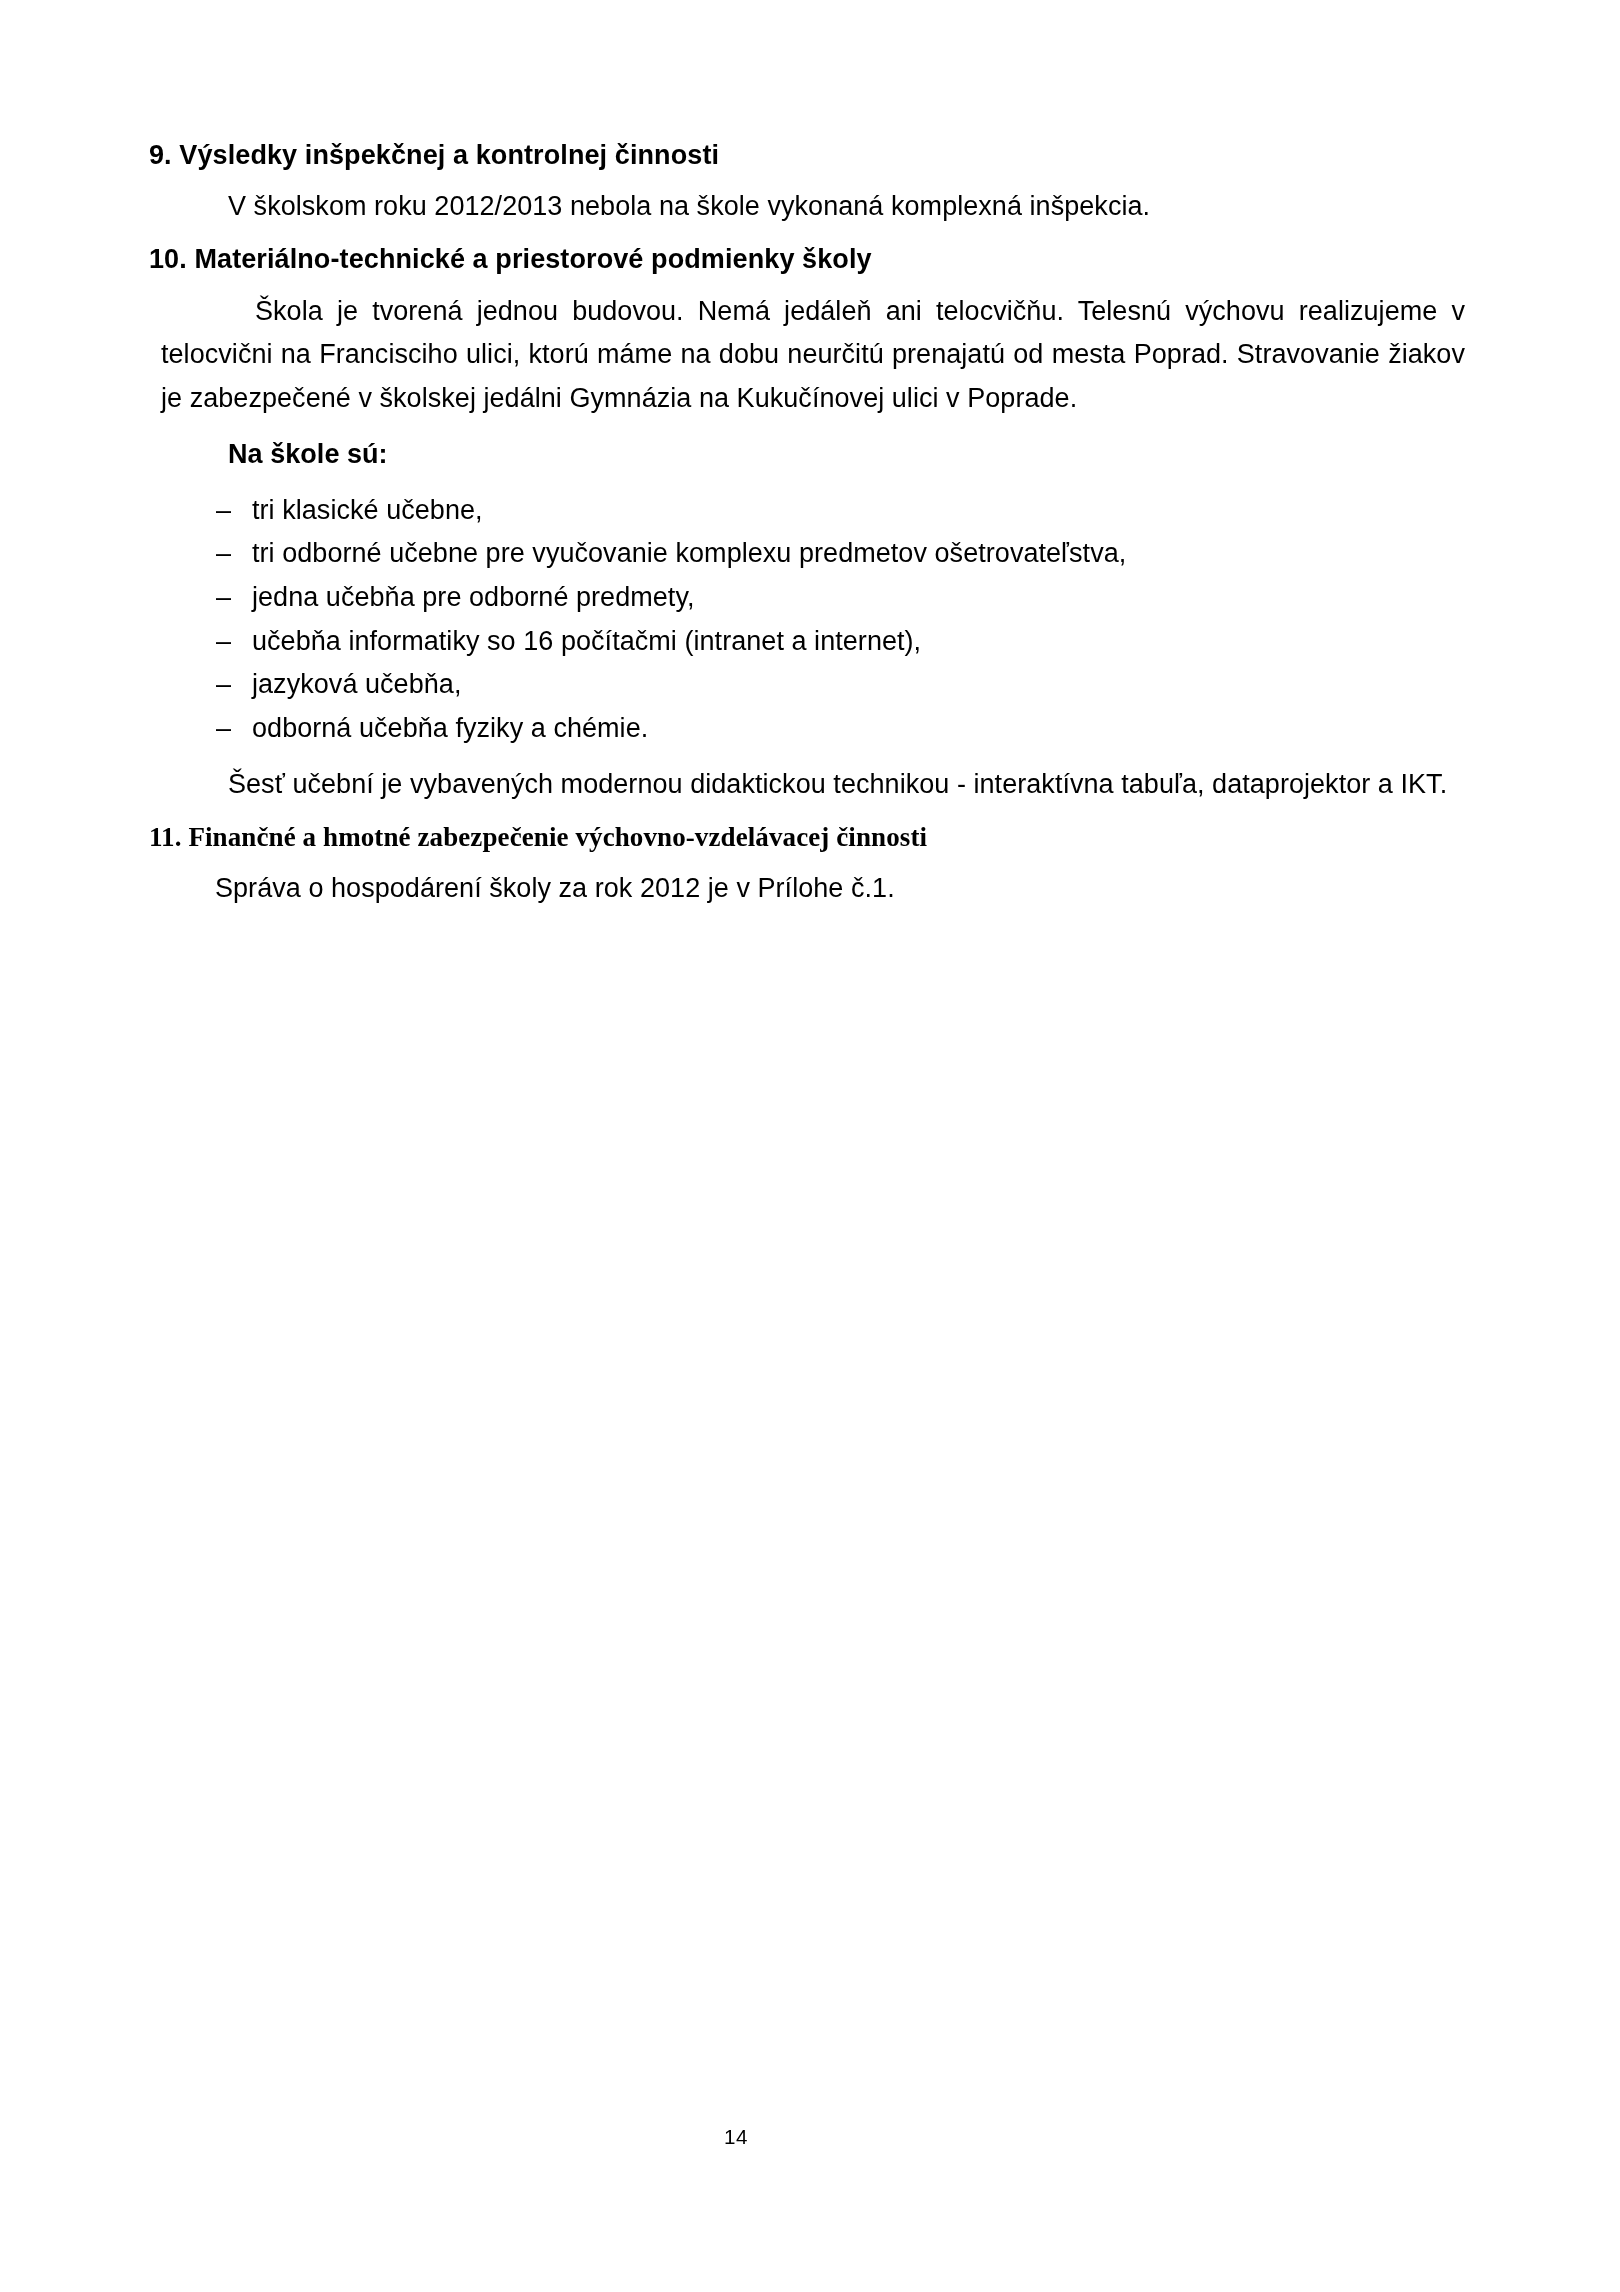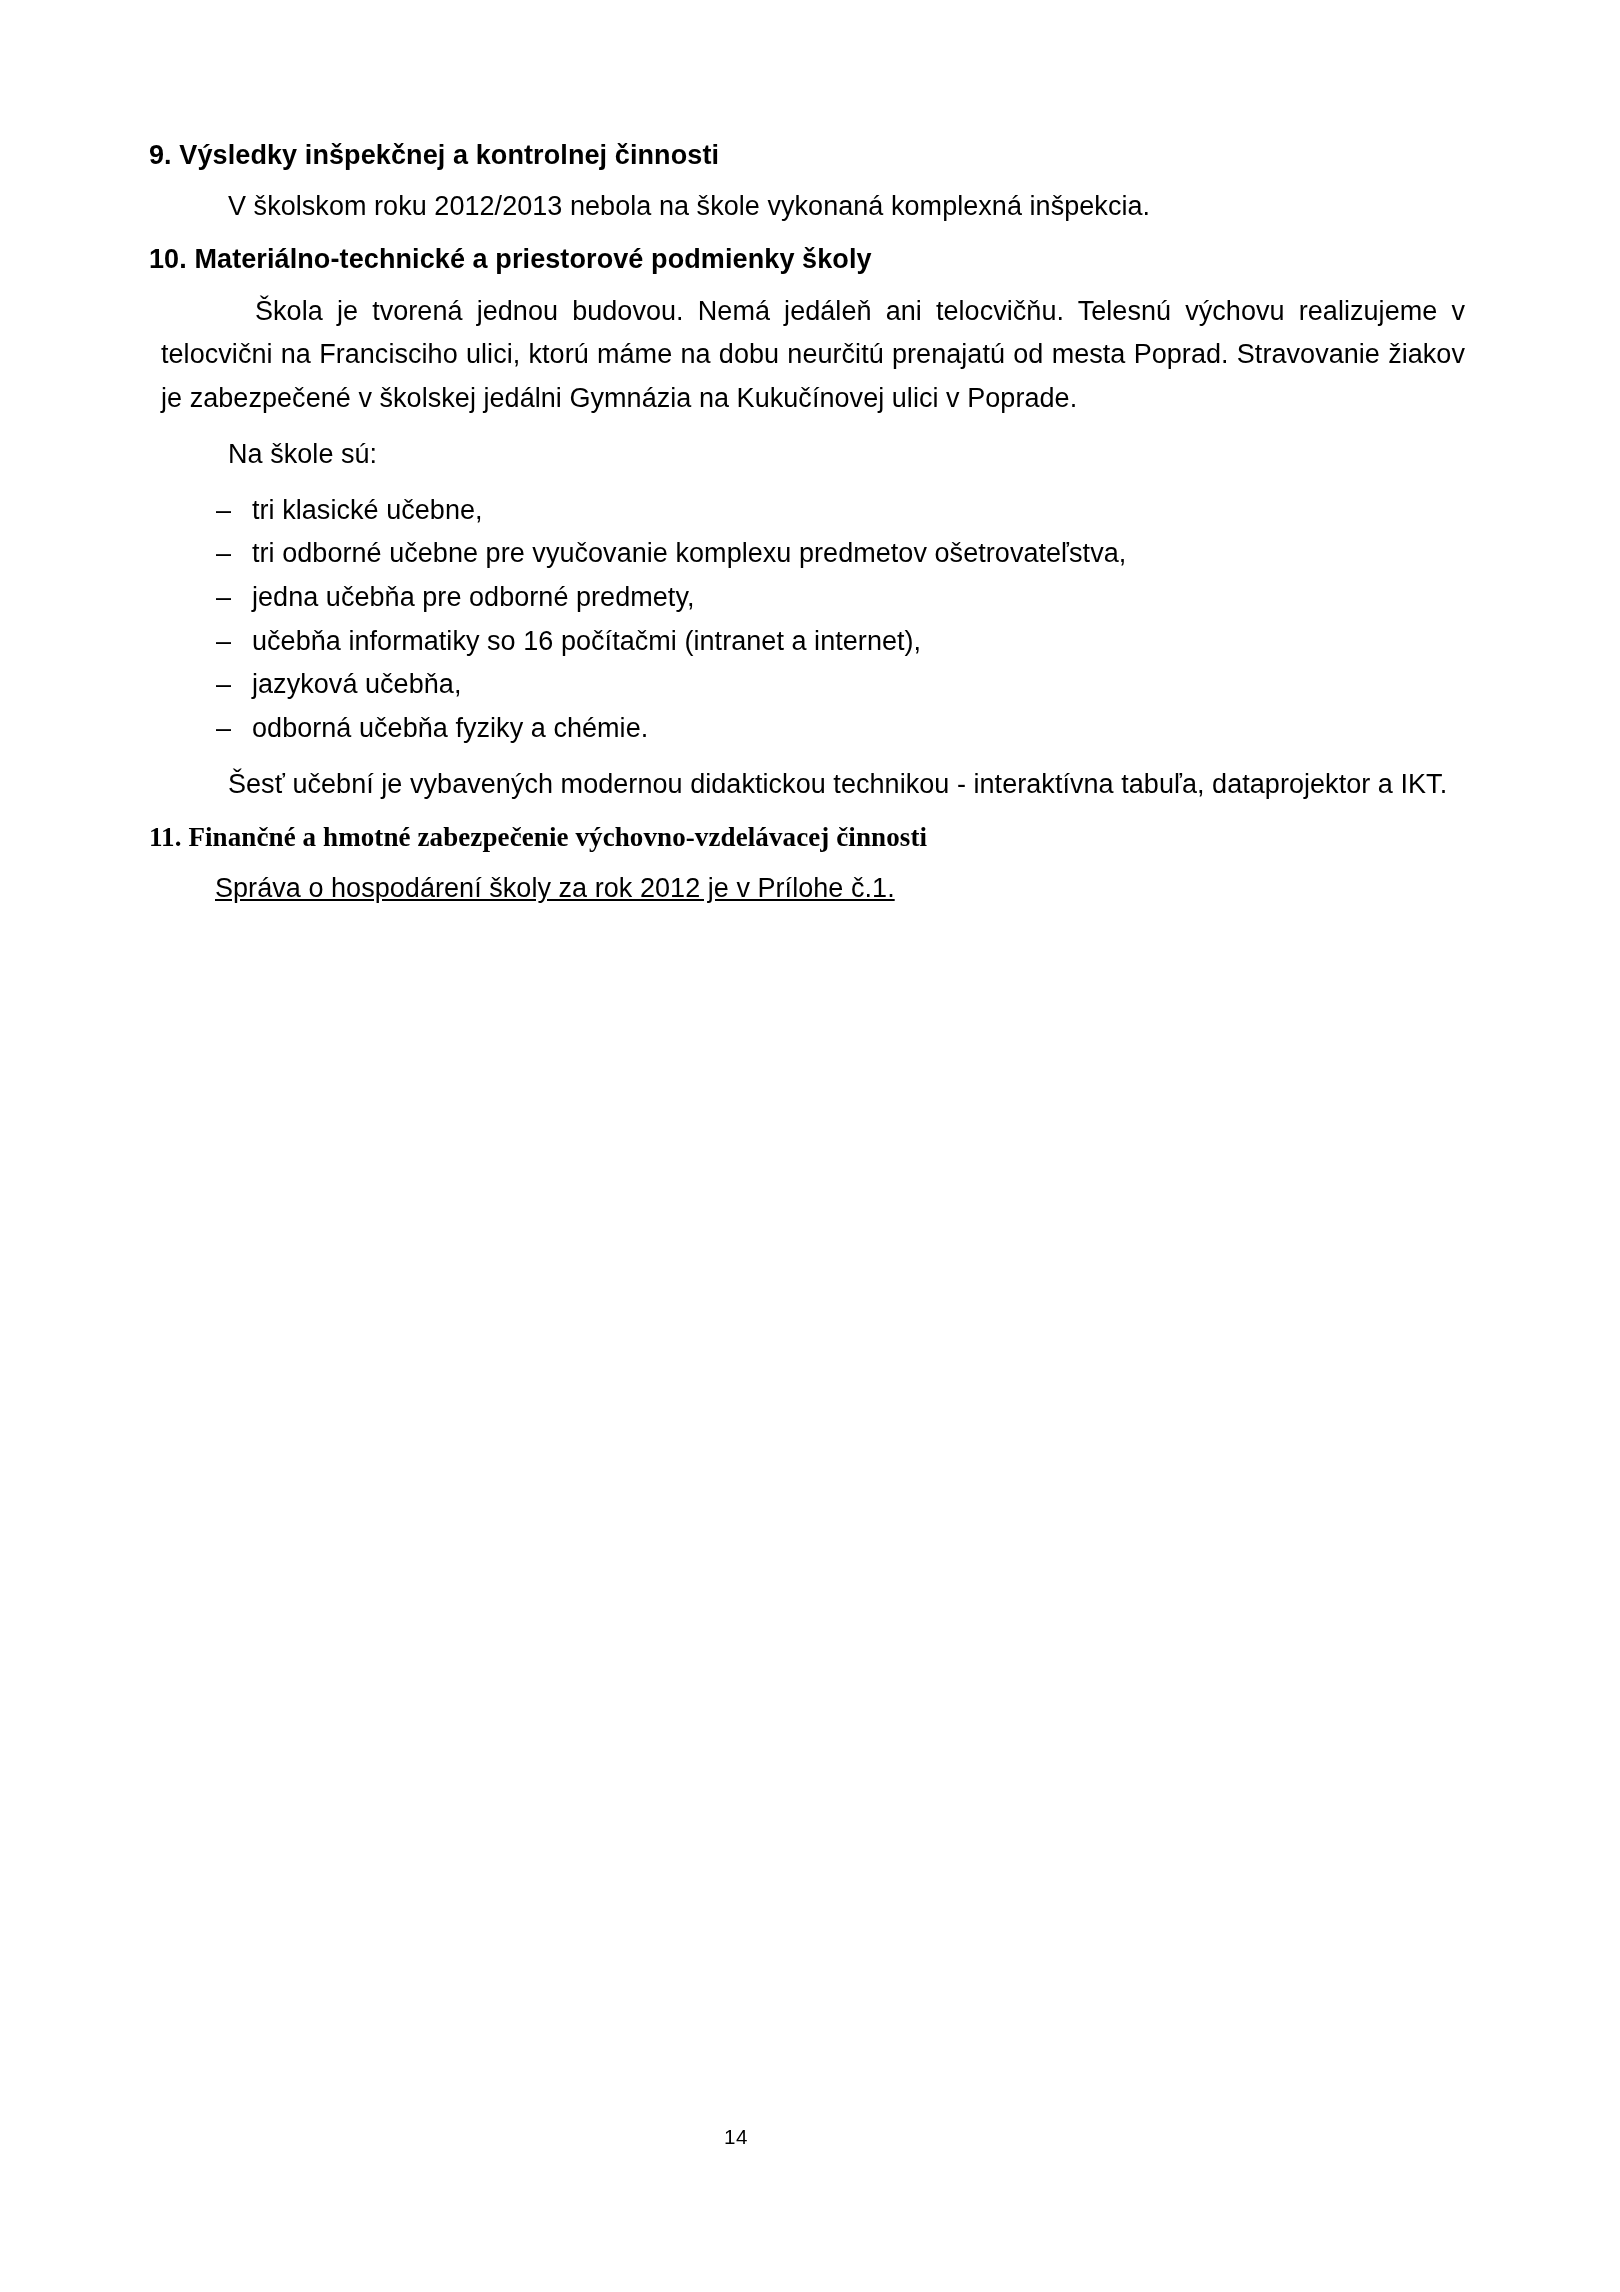--- a/index.html
+++ b/index.html
@@ -52,30 +52,30 @@
     text-align: left;
   }
   .para-building {
     margin-top: 39px;
     text-indent: 94px;
   }
   .para-naskole {
     margin-top: 0;
     padding-left: 67px;
     text-align: left;
+    font-weight: bold;
   }
   .para-sest {
     margin-top: 0;
     text-indent: 67px;
   }
   .para-sprava {
     margin-top: 35px;
     padding-left: 54px;
     text-align: left;
-    text-decoration: underline;
   }
 
   ul.dash-list {
     list-style: none;
     margin: 0;
     padding: 0;
   }
   ul.dash-list li {
     font-size: 27px;
     line-height: 1.62;

